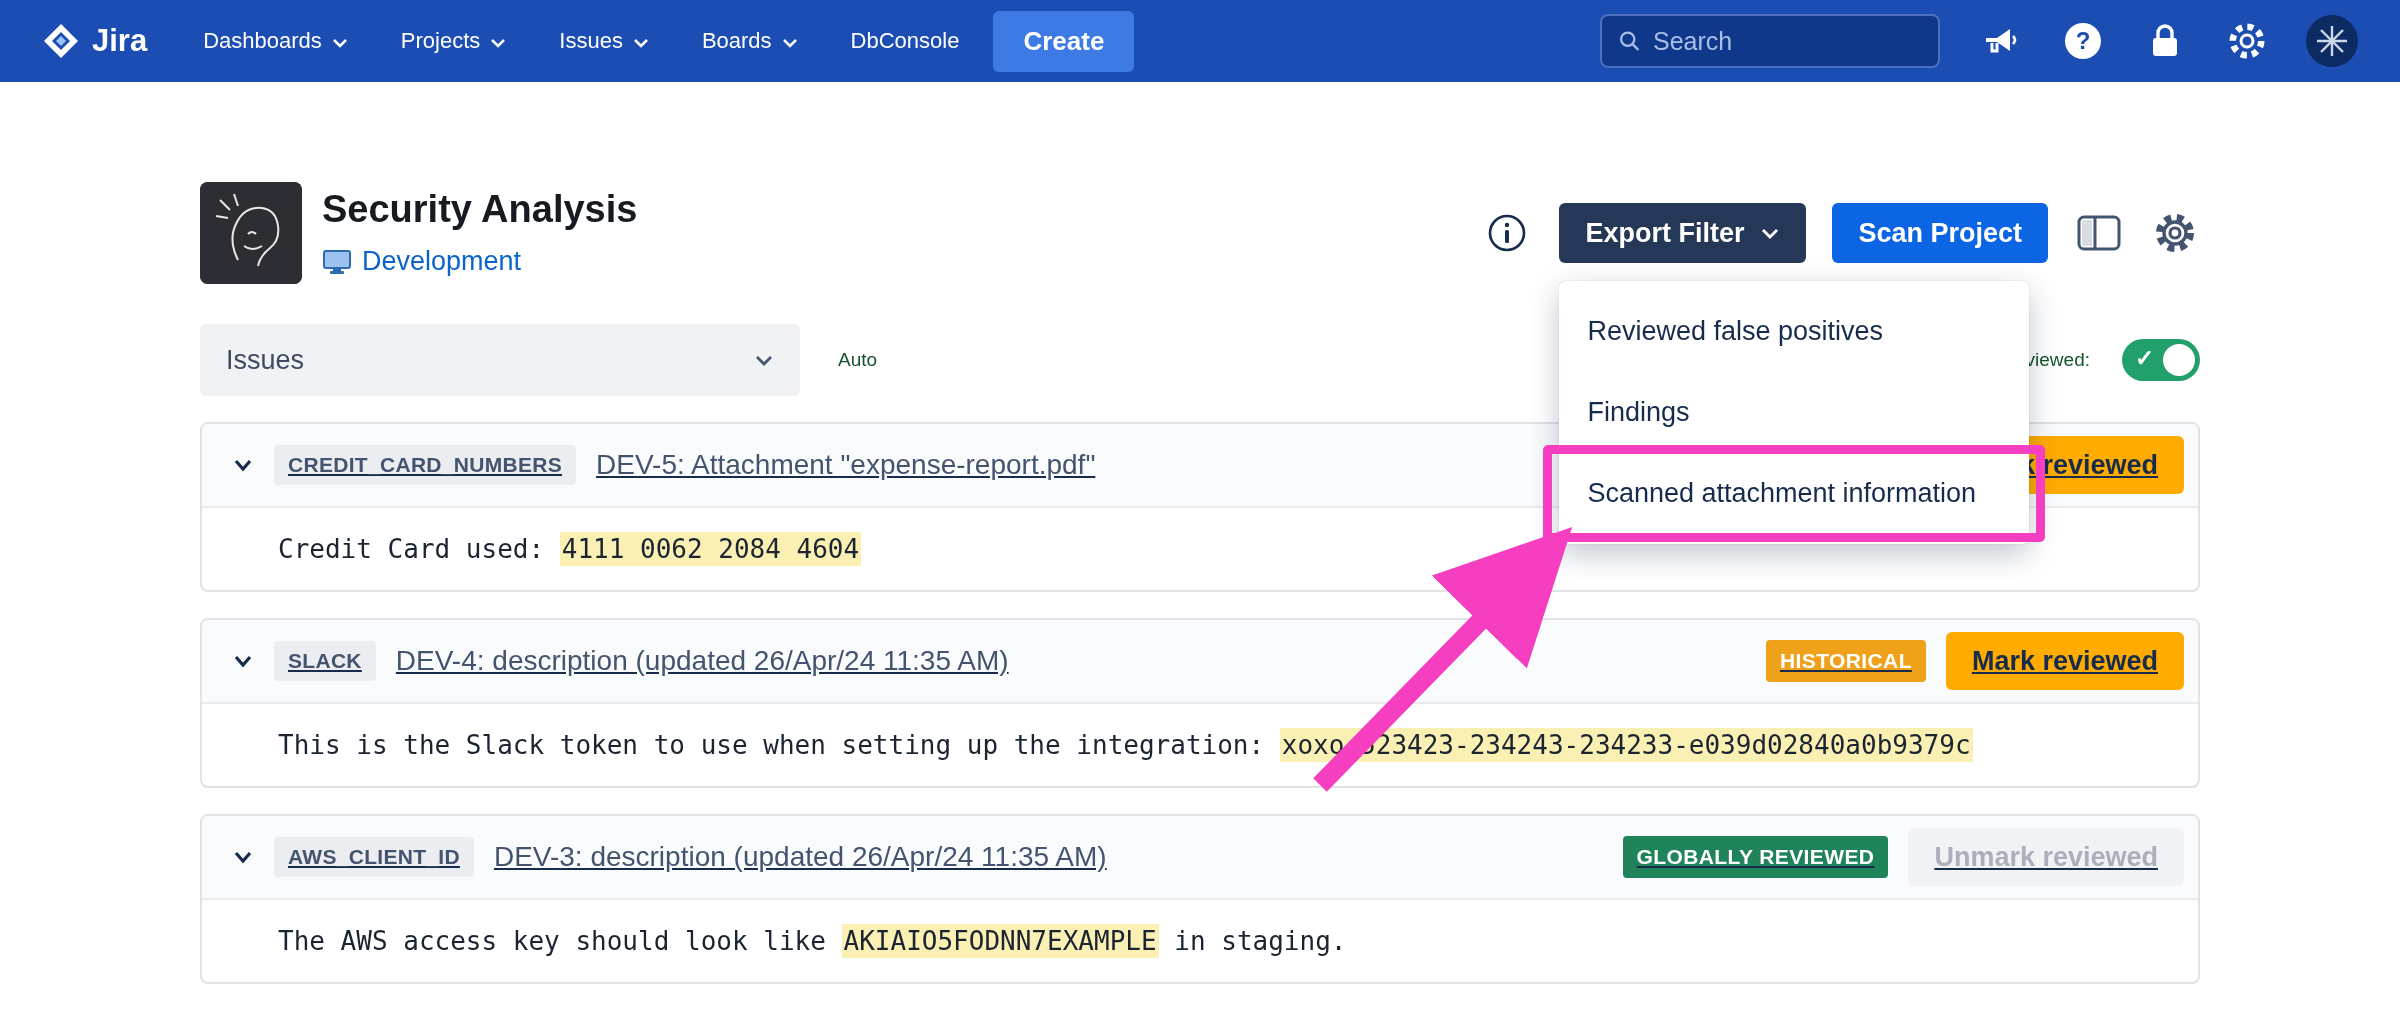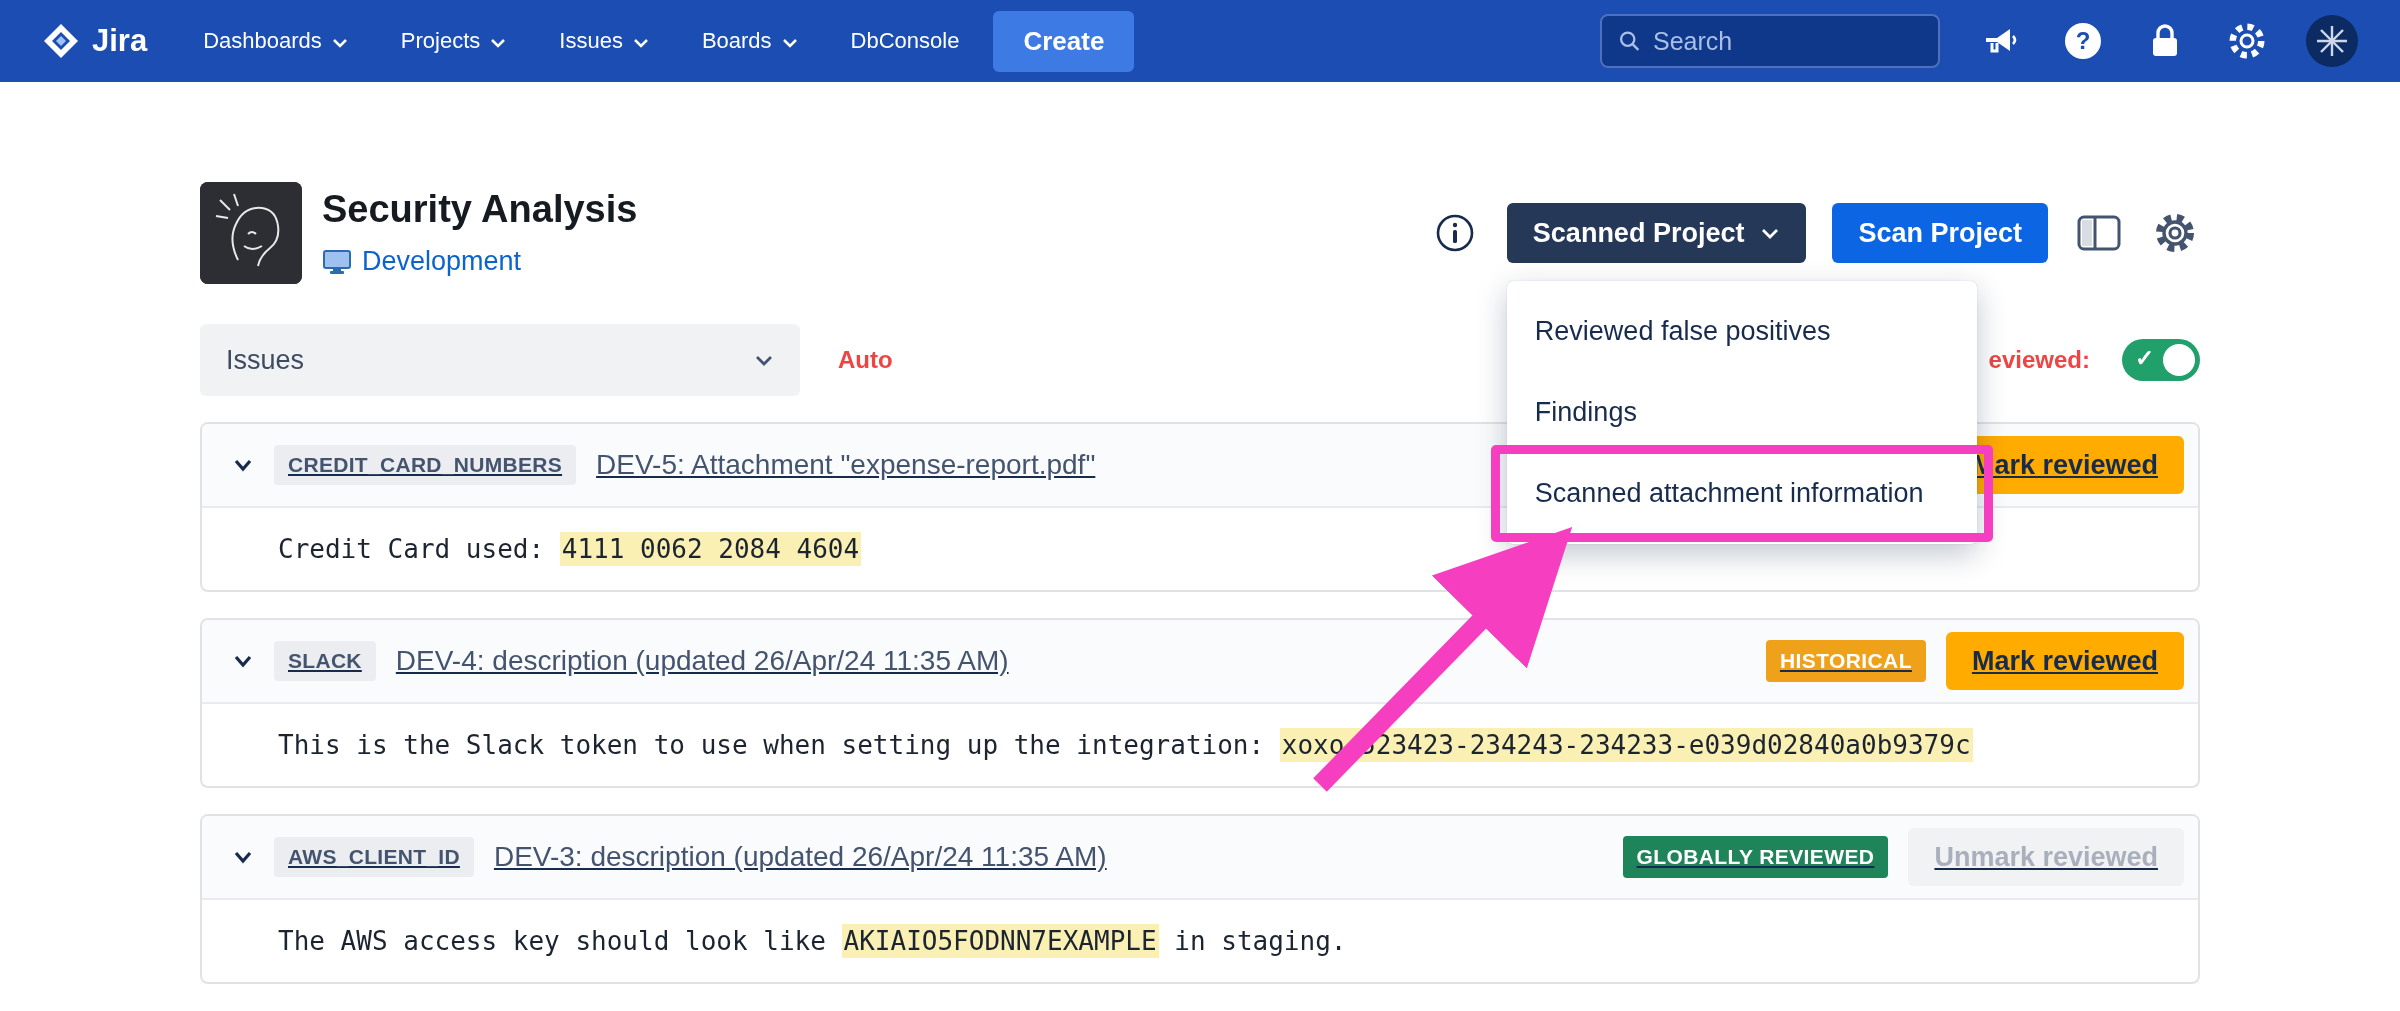--- a/index.html
+++ b/index.html
@@ -60,21 +60,21 @@
   .annotation-box { position:absolute; top:-8px; bottom:-8px; left:-16px; right:-16px;
     border:9px solid #f53fc0; border-radius:5px; pointer-events:none; z-index:60; }
 
   
   .filter-row { display:flex; align-items:center; margin-top:40px; gap:16px; }
   .select { background:#f1f2f4; border-radius:6px; height:72px; display:flex;
     align-items:center; justify-content:space-between; padding:0 26px; cursor:pointer;
     color:#3f4b63; font-size:27px; }
   .select.w1 { width:600px; }
   .select.w2 { width:596px; }
-  .frag { font-size:24px; color:#ef4444;font-weight:bold; }
+  .frag { font-size:19px; color:#14532d; }
   .frag-left { margin-left:22px; }
   .filter-spacer { flex:1; }
   .frag-right { margin-right:16px; }
   .toggle { width:78px; height:42px; background:#22a06b; border-radius:22px; position:relative;
     cursor:pointer; flex:0 0 auto; }
   .toggle .check { position:absolute; left:13px; top:6px; color:#fff; font-size:23px; font-weight:700; }
   .toggle .knob { position:absolute; right:5px; top:5px; width:32px; height:32px; background:#fff;
     border-radius:50%; }
 
   
@@ -224,21 +224,21 @@
     <div class="head-controls">
       <div class="info-btn">
         <svg width="42" height="42" viewBox="0 0 42 42">
           <circle cx="21" cy="21" r="17" fill="none" stroke="#172B4D" stroke-width="2.6"></circle>
           <circle cx="21" cy="13" r="2.2" fill="#172B4D"></circle>
           <rect x="19" y="18" width="4" height="13" rx="1.6" fill="#172B4D"></rect>
         </svg>
       </div>
       <div class="export-wrap">
         <button class="btn export-btn">
-          <span>Scanned Project</span>
+          <span>Export Filter</span>
           <svg width="20" height="15" viewBox="0 0 20 15">
               <polyline points="3,4 10,11 17,4" fill="none" stroke="#fff" stroke-width="2.8"></polyline>
             </svg>
         </button>
 
         <div class="dropdown">
           <div class="menu-item">Reviewed false positives</div>
           <div class="menu-item">Findings</div>
           <div class="menu-item">
             <span>Scanned attachment information</span>

